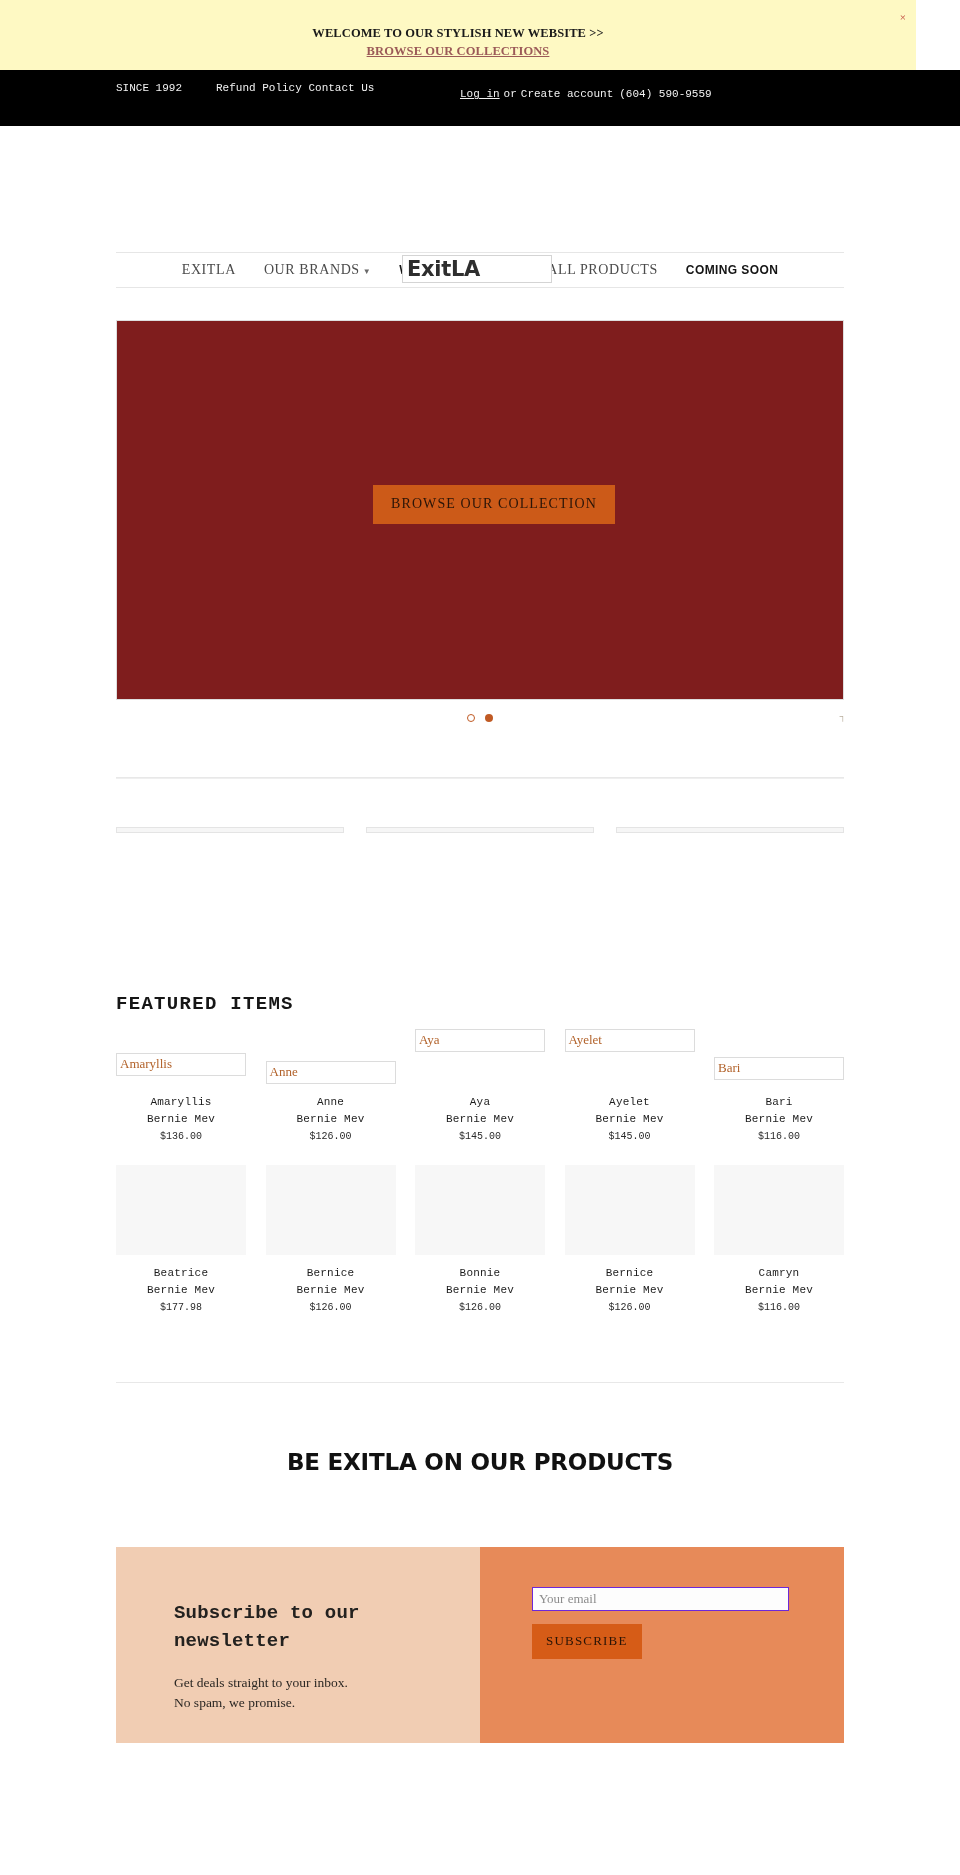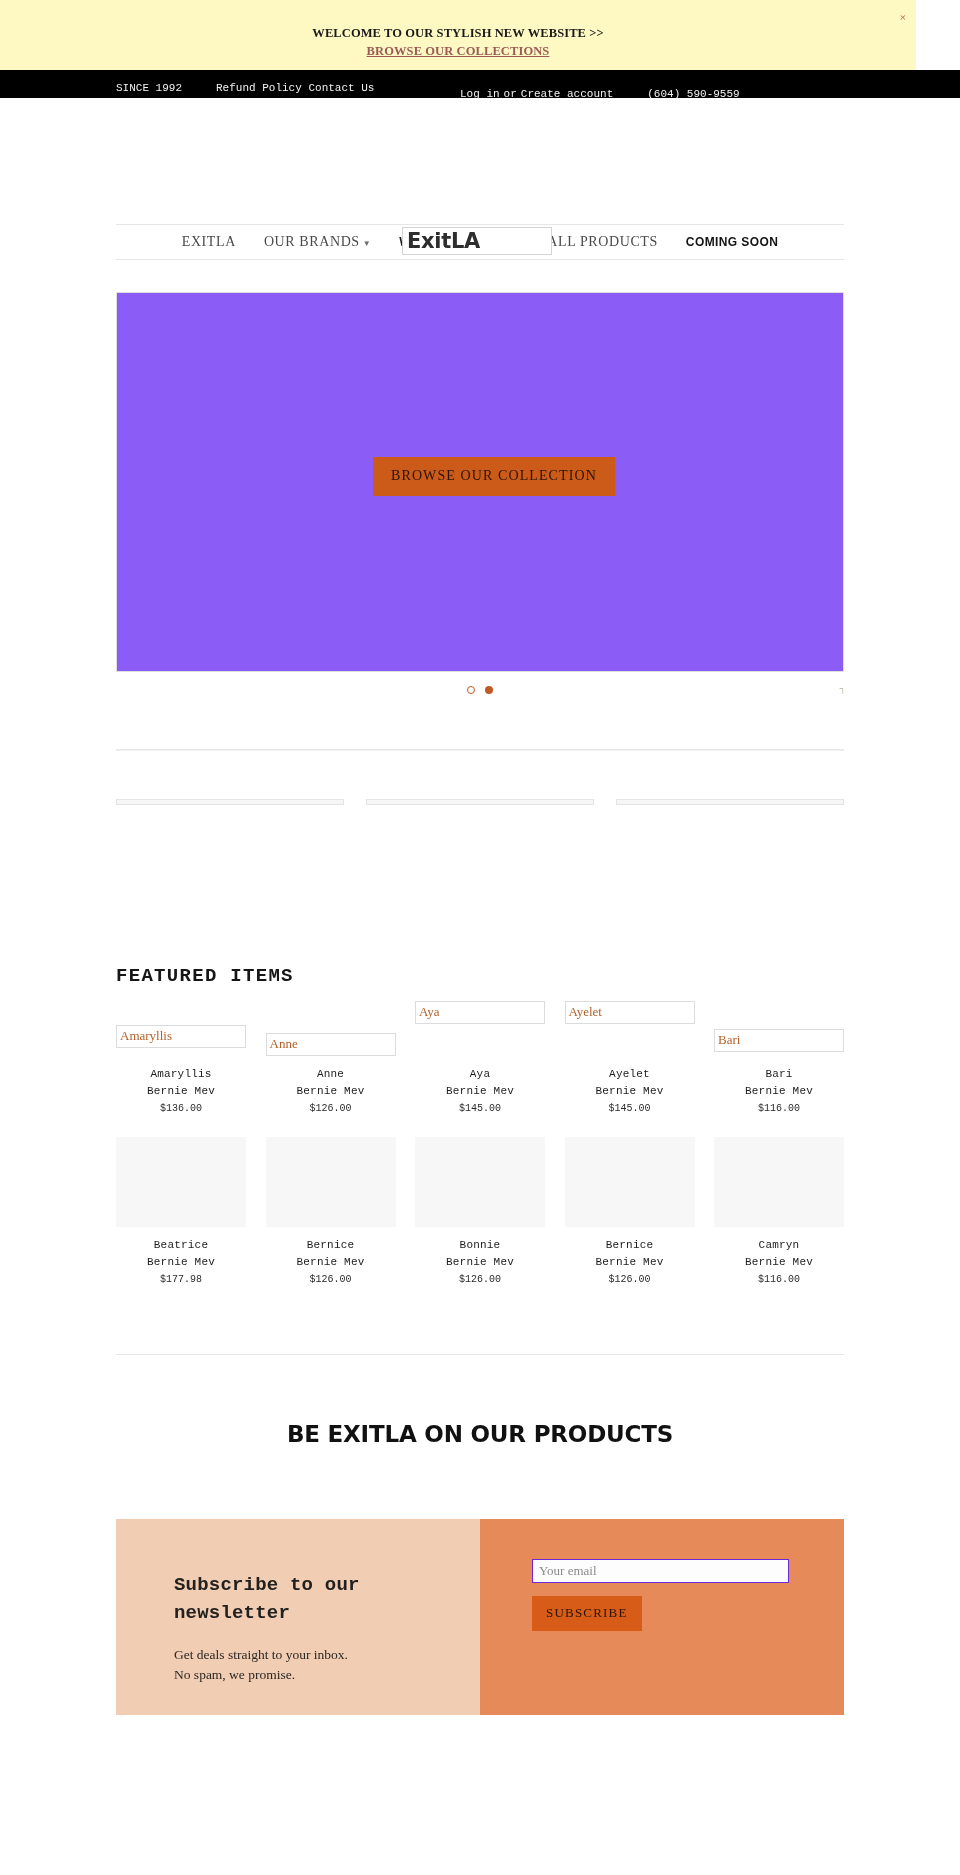--- a/index.html
+++ b/index.html
@@ -49,21 +49,21 @@
     font-family: "Liberation Serif", serif;
     cursor: pointer;
     line-height: 1;
   }
 
   
   .topbar {
     width: 960px;
     background: #000000;
     color: #ffffff;
-    height: 28px;
+    height: 56px;
     position: relative;
   }
   .topbar-left {
     position: absolute;
     left: 116px;
     top: 10px;
     width: 330px;
     font-size: 11px;
     line-height: 17px;
     color: #f2f2f2;
@@ -81,21 +81,21 @@
     position: absolute;
     left: 460px;
     top: 18px;
     font-size: 11px;
     color: #f2f2f2;
     white-space: nowrap;
   }
   .topbar-right .ul { text-decoration: underline; cursor: pointer; color:#f2f2f2;}
   .topbar-right .plain { text-decoration: none; color:#f2f2f2;}
   .topbar-right .sep { padding: 0 4px; }
-  .topbar-right .phone { padding-left: 6px; margin-left: 28px; }
+  .topbar-right .phone { padding-left: 6px; }
 
   .search-wrap {
     position: absolute;
     left: 723px;
     top: 74px;
     width: 122px;
     height: 22px;
     background: #ffffff;
     border: 1px solid #cfcfcf;
     display: flex;
@@ -180,21 +180,21 @@
     text-align: center;
   }
   .caret { font-size: 8px; padding-left: 3px; color: #6a6a6a; }
 
   
   .hero {
     width: 728px;
     margin: 32px auto 0 auto;
     height: 380px;
     border: 1px solid #dedede;
-    background: #8b5cf6;
+    background: #7f1d1d;
     position: relative;
   }
   .hero-btn {
     position: absolute;
     left: 256px;
     top: 164px;
     background: #cc5a18;
     color: #2b1508;
     font-family: "Liberation Serif", "DejaVu Serif", serif;
     font-size: 14px;

